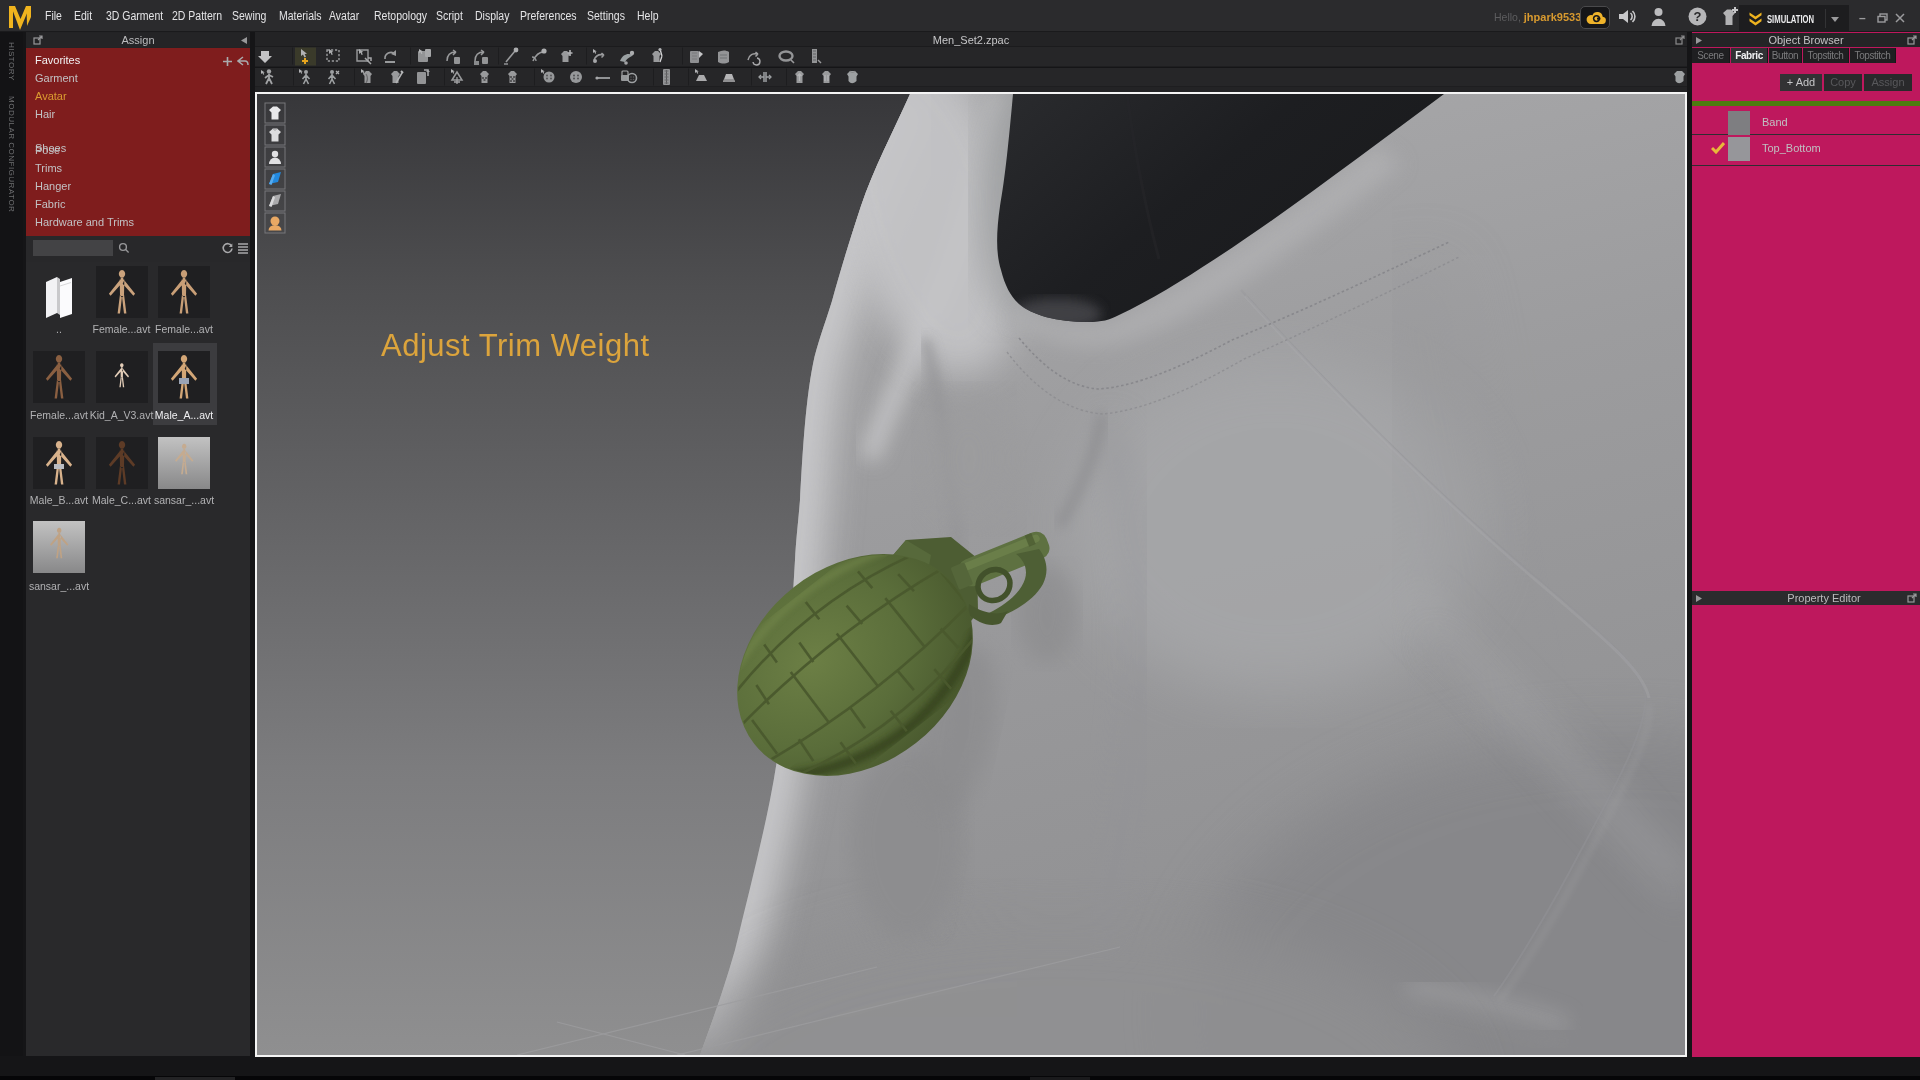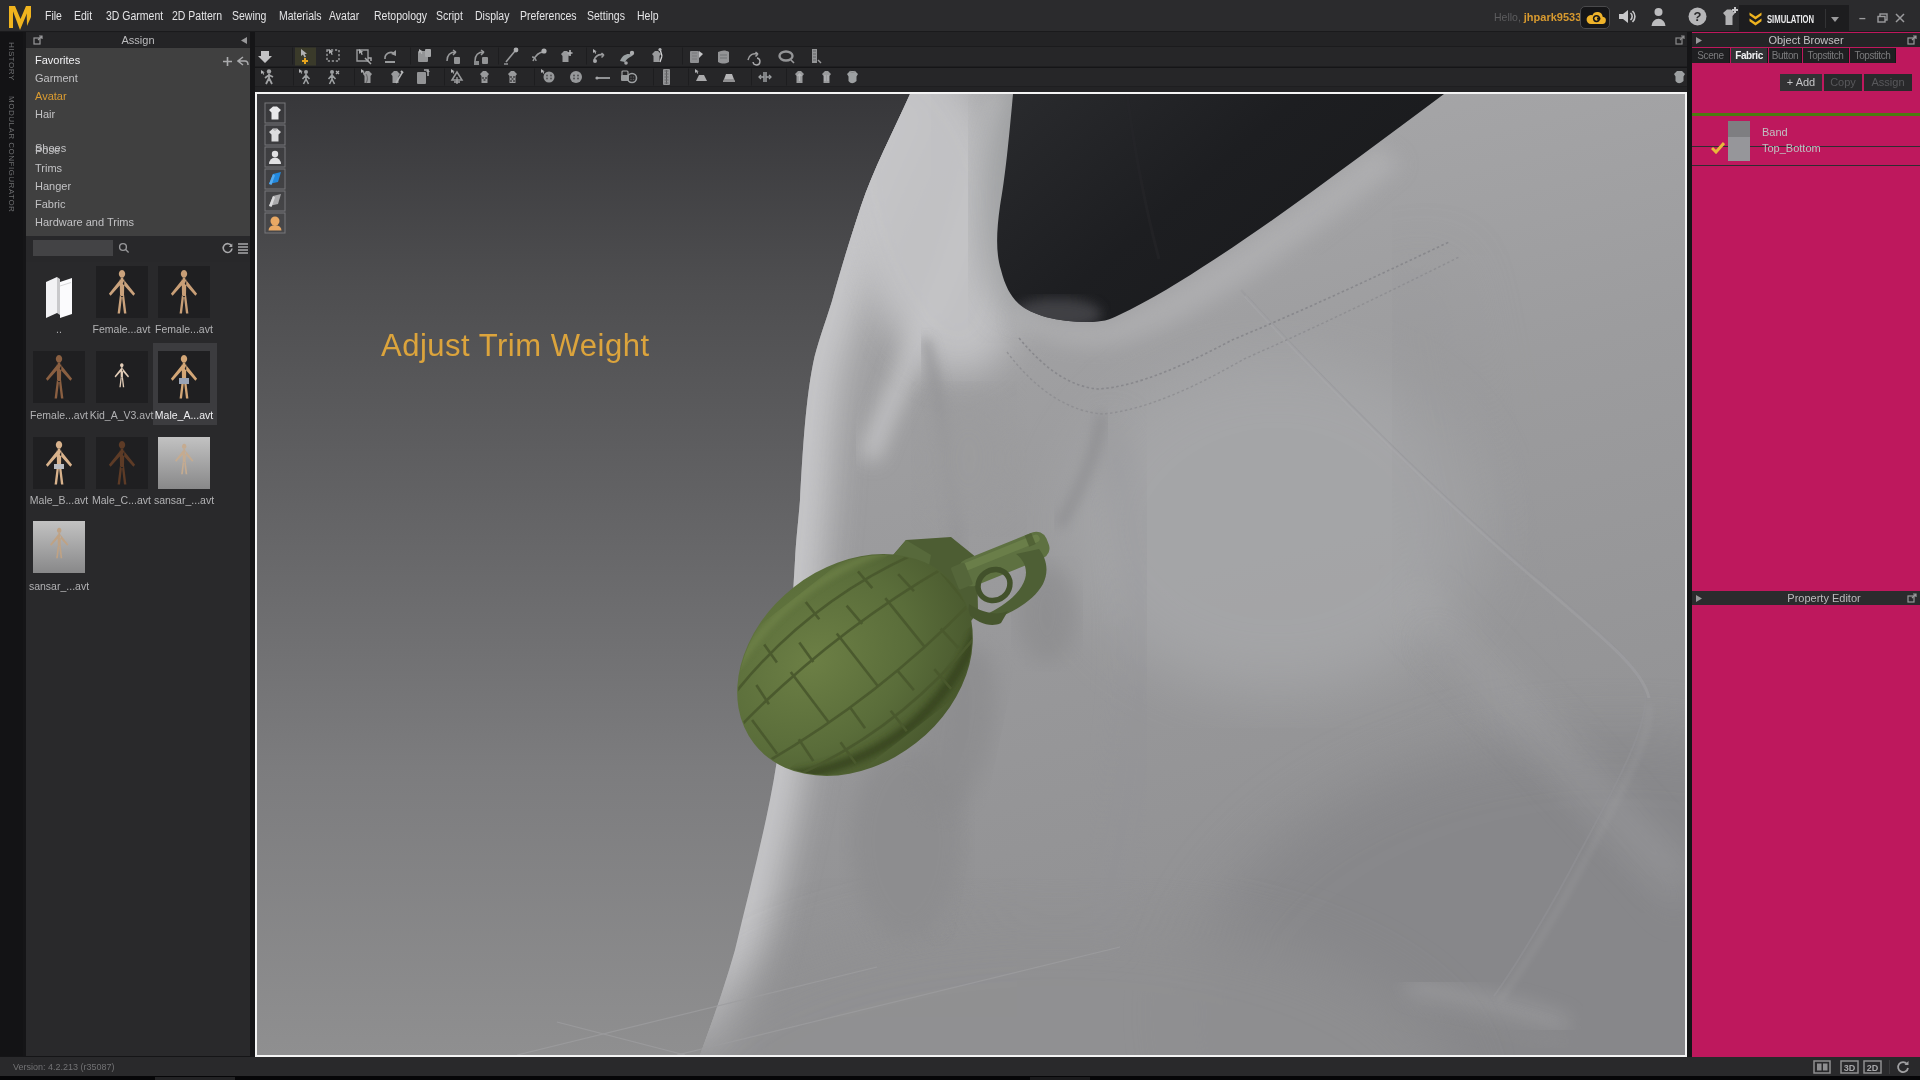--- a/index.html
+++ b/index.html
@@ -9,21 +9,21 @@
 .mitem{position:absolute;top:9px;font-size:12.5px;color:#e4e4e6;white-space:nowrap;display:inline-block;transform:scaleX(0.84);transform-origin:0 50%}
 #hello{position:absolute;top:11px;left:1494px;font-size:10.5px;color:#5d5d5f}
 #uname{color:#d89a2f;font-weight:bold;font-size:11px}
 .winbtn{position:absolute;top:11px;font-size:12px;color:#9b9b9d;font-weight:bold}
 
 #lstrip{left:0;top:32px;width:23px;height:1024px;background:#131315}
 .vtext{position:absolute;writing-mode:vertical-rl;font-size:8px;color:#6e6f71;letter-spacing:0.5px}
 
 #libpanel{left:26px;top:32px;width:224px;height:1024px;background:#232325}
 #libhead{position:absolute;left:0;top:1px;width:224px;height:14px;background:#242426;color:#bcbcbe;font-size:11px;text-align:center;line-height:14px}
-#liblist{position:absolute;left:0;top:16px;width:224px;height:188px;background:#404040}
+#liblist{position:absolute;left:0;top:16px;width:224px;height:188px;background:#7f1d1d}
 .libitem{position:absolute;left:9px;font-size:11px;color:#c2c2c4}
 #libsearch{position:absolute;left:0;top:204px;width:224px;height:26px;background:#28282a}
 #libgrid{position:absolute;left:0;top:230px;width:224px;height:794px;background:#29292b}
 .tile{position:absolute;width:52px;height:52px;background:#1f1f21;overflow:hidden}
 .tlabel{position:absolute;width:64px;text-align:center;font-size:10.5px;color:#b2b2b4;white-space:nowrap}
 
 #tabbar{left:255px;top:32px;width:1432px;height:15px;background:#232325;border-bottom:1px solid #1b1b1d}
 #tabtitle{position:absolute;left:0;top:2px;width:1432px;text-align:center;font-size:11px;color:#c6c6c8}
 #toolrow1{left:255px;top:47px;width:1432px;height:20px;background:#262628;border-bottom:1px solid #1e1e20}
 #toolrow2{left:255px;top:68px;width:1432px;height:19px;background:#262628;border-bottom:1px solid #1e1e20}
@@ -228,20 +228,21 @@
     <div class="tile" style="left:7px;top:259px;background:linear-gradient(#c2c2c2,#888889)"><svg width="52" height="52" viewBox="0 0 52 52">
             <g transform="translate(8,4) scale(0.7)">
               <use href="#fig" fill="#bfa284"></use>
             </g>
           </svg></div>
     <span class="tlabel" style="left:1px;top:318px">sansar_...avt</span>
   </div>
 </div>
 
 <div class="abs" id="tabbar">
+      <span id="tabtitle">Men_Set2.zpac</span>
   <svg class="abs" style="left:1420px;top:3px" width="10" height="10" viewBox="0 0 10 10">
         <rect x="1" y="3" width="6" height="6" fill="none" stroke="#8a8a8c" stroke-width="1.2"></rect>
         <path d="M5 5 L9 1 M6 1 L9 1 L9 4" stroke="#8a8a8c" stroke-width="1.2" fill="none"></path>
       </svg>
 </div>
 <div class="abs" id="toolrow1">
 <svg width="1432" height="20" viewBox="0 0 1432 20">
   <g fill="#999a9c" stroke="none">
     <path d="M6 4 L14 4 L14 9 L17 9 L10 16 L3 9 L6 9 Z" fill="#c2c2c4"></path>
     <rect x="37" y="0.5" width="1" height="17" fill="#1d1d1f"></rect>
@@ -653,53 +654,38 @@
         <path d="M5 5 L9 1 M6 1 L9 1 L9 4" stroke="#98989a" stroke-width="1.2" fill="none"></path>
       </svg>
   <div class="rtab" style="left:0px;width:38px">Scene</div>
   <div class="rtab" style="left:39px;width:37px;background:#313134;color:#f0f0f2;font-weight:bold">Fabric</div>
   <div class="rtab" style="left:77px;width:33px">Button</div>
   <div class="rtab" style="left:111px;width:46px">Topstitch</div>
   <div class="rtab" style="left:158px;width:46px">Topstitch</div>
   <div class="rbtn" style="left:88px;width:42px;background:#323234;color:#c6c6c8">+ Add</div>
   <div class="rbtn" style="left:132px;width:38px;background:#29292b;color:#58585b">Copy</div>
   <div class="rbtn" style="left:172px;width:48px;background:#29292b;color:#58585b">Assign</div>
-  <div class="rrow" style="top:81px;border-top:3px solid #4d7c0f">
+  <div class="rrow" style="top:69px;border-top:5px solid #4d7c0f">
     <div class="swatch" style="background:#7e7e81"></div>
     <span class="rlabel">Band</span>
   </div>
   <div class="rrow" style="top:100px">
     <svg class="abs" style="left:19px;top:10px" width="14" height="12" viewBox="0 0 14 12">
           <path d="M1 6 L5 10 L13 1" stroke="#e8b83a" stroke-width="3" fill="none"></path>
         </svg>
     <div class="swatch" style="background:#96969a"></div>
     <span class="rlabel">Top_Bottom</span>
   </div>
   <div id="pehead">Property Editor</div>
   <svg class="abs" style="left:3px;top:562px" width="9" height="9" viewBox="0 0 9 9">
         <path d="M1 1 L7 4.5 L1 8 Z" fill="#98989a"></path>
       </svg>
   <svg class="abs" style="left:215px;top:561px" width="10" height="10" viewBox="0 0 10 10">
         <rect x="1" y="3" width="6" height="6" fill="none" stroke="#98989a" stroke-width="1.2"></rect>
         <path d="M5 5 L9 1 M6 1 L9 1 L9 4" stroke="#98989a" stroke-width="1.2" fill="none"></path>
       </svg>
 </div>
 
-<div class="abs" id="statusbar">
-  <span id="version">Version: 4.2.213 (r35087)</span>
-  <svg class="abs" style="left:1813px;top:3px" width="100" height="14" viewBox="0 0 100 14">
-    <rect x="1" y="1" width="16" height="12" fill="none" stroke="#8e8e90" stroke-width="1.5"></rect>
-        <rect x="4" y="3.5" width="4.5" height="7" fill="#8e8e90"></rect>
-        <rect x="10" y="3.5" width="4.5" height="7" fill="#8e8e90"></rect>
-    <rect x="28" y="1" width="17" height="12" fill="none" stroke="#8e8e90" stroke-width="1.5"></rect>
-        <text x="36.5" y="10.5" font-size="9" font-weight="bold" fill="#a8a8aa" text-anchor="middle" font-family="Liberation Sans">3D</text>
-    <rect x="51" y="1" width="17" height="12" fill="none" stroke="#8e8e90" stroke-width="1.5"></rect>
-        <text x="59.5" y="10.5" font-size="9" font-weight="bold" fill="#a8a8aa" text-anchor="middle" font-family="Liberation Sans">2D</text>
-    <rect x="76" y="0" width="1" height="14" fill="#3a3a3c"></rect>
-    <path d="M94 4 A5 5 0 1 0 95 8" stroke="#a0a0a2" stroke-width="1.8" fill="none"></path>
-        <path d="M95.5 1 L95.5 5 L91.5 5" fill="#a0a0a2"></path>
-  </svg>
-</div>
 <div class="abs" id="bottomstrip">
       <div class="abs" style="left:155px;top:1px;width:80px;height:3px;background:#232325"></div>
       <div class="abs" style="left:1030px;top:1px;width:60px;height:3px;background:#1a1a1c"></div>
     </div>
 
 </div>
 </body></html>

